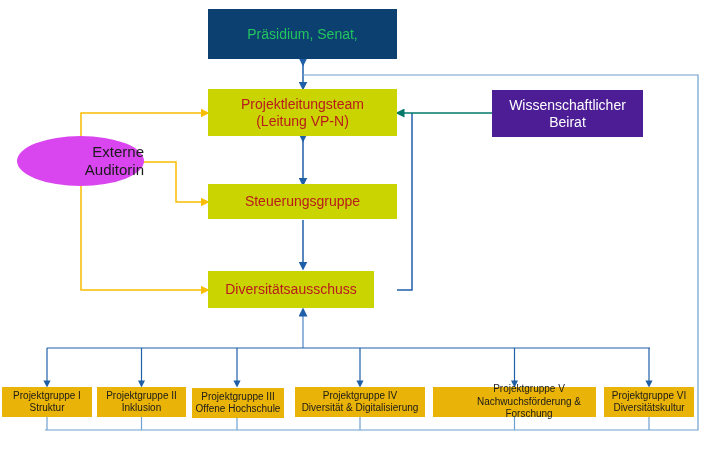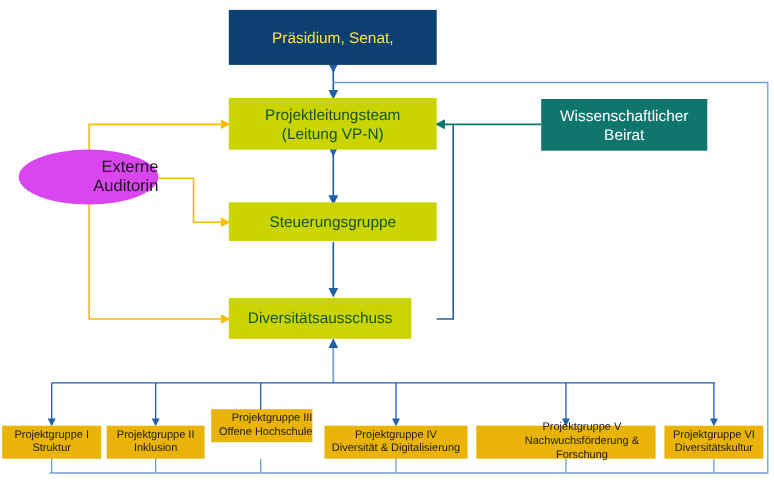--- a/index.html
+++ b/index.html
@@ -1,23 +1,23 @@
 <!DOCTYPE html>
 <html><head>
 <meta charset="utf-8">
 <style>
   html, body { margin:0; padding:0; background:#ffffff; }
   body { width:704px; height:450px; position:relative; overflow:hidden;
          font-family:"Liberation Sans", sans-serif; }
   .node { position:absolute; display:flex; flex-direction:column; align-items:center;
           justify-content:center; text-align:center; box-sizing:border-box; line-height:1.2; }
   .node span { display:block; }
-  .navy { background:#0b4070; color:#fde047; font-size:14px; }
-  .lime { background:#c9d400; color:#14532d; font-size:14px; }
-  .teal { background:#0f766e; color:#ffffff; font-size:14px; }
+  .navy { background:#0b4070; color:#22c55e; font-size:14px; }
+  .lime { background:#c9d400; color:#b91c1c; font-size:14px; }
+  .teal { background:#4c1d95; color:#ffffff; font-size:14px; }
   .oval { background:#d946ef; color:#1a1a1a; font-size:15px; border-radius:50%;align-items:flex-end; }
   .pg   { background:#eab308; color:#1a1a1a; font-size:10px; line-height:1.25; }
   svg#lines { position:absolute; left:0; top:0; }
 </style>
 </head>
 <body>
 
 <svg id="lines" width="704" height="450">
   <defs>
     <marker id="ab" markerWidth="6" markerHeight="6" refX="3" refY="3" orient="auto">
@@ -97,21 +97,21 @@
 
 <div id="groups">
     <div class="node pg" style="left: 2px; top: 387px; width: 90px; height: 30px;">
       <span>Projektgruppe I</span>
       <span>Struktur</span>
     </div>
     <div class="node pg" style="left: 97px; top: 387px; width: 89px; height: 30px;">
       <span>Projektgruppe II</span>
       <span>Inklusion</span>
     </div>
-    <div class="node pg" style="left: 192px; top: 372px; width: 92px; height: 30px; align-items: flex-end;">
+    <div class="node pg" style="left: 192px; top: 388px; width: 92px; height: 30px;">
       <span>Projektgruppe III</span>
       <span>Offene Hochschule</span>
     </div>
     <div class="node pg" style="left: 295px; top: 387px; width: 130px; height: 30px;">
       <span>Projektgruppe IV</span>
       <span>Diversität &amp; Digitalisierung</span>
     </div>
     <div class="node pg" style="left: 433px; top: 387px; width: 163px; height: 30px; padding-left: 29px;">
       <span>Projektgruppe V</span>
       <span>Nachwuchsförderung  &amp; Forschung</span>

